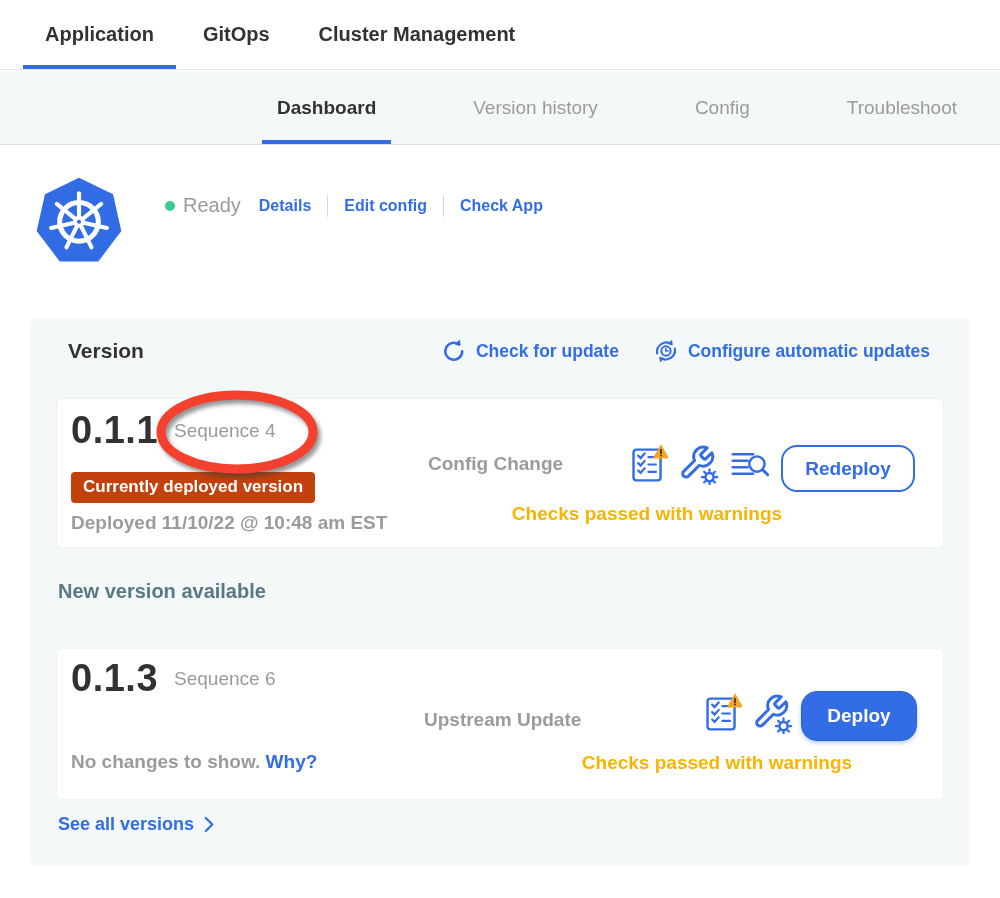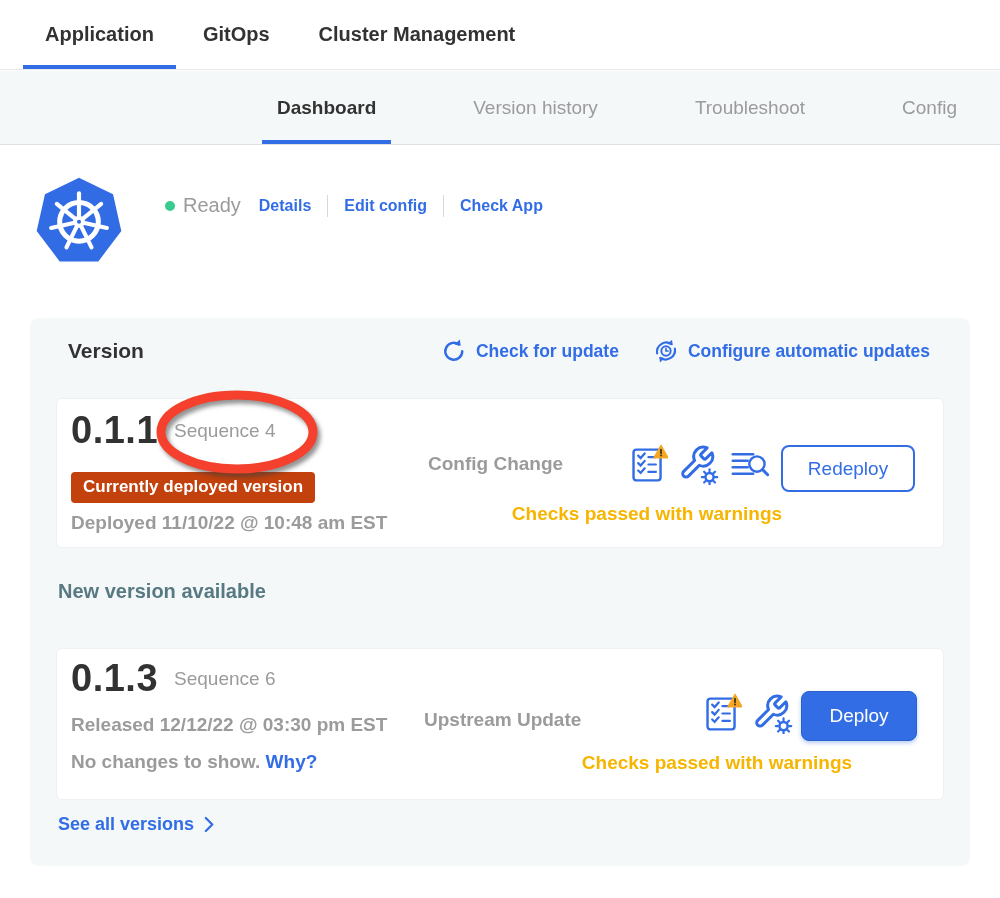--- a/index.html
+++ b/index.html
@@ -53,21 +53,21 @@
   .ver-number { font-size:38px; font-weight:700; color:#323232; letter-spacing:0.5px; }
   .ver-seq { font-size:19px; font-weight:500; color:#9b9b9b; margin-left:16px; }
   .deploy-badge { position:absolute; left:14px; top:73px; background:#c2410c; color:#fff;
                   font-size:17px; font-weight:700; padding:5px 12px 6px; border-radius:4px; }
   .muted-line { position:absolute; left:14px; font-size:19px; font-weight:600; color:#9b9b9b; }
   .source-label { position:absolute; font-size:19px; font-weight:700; color:#9b9b9b; }
   .icon-group { position:absolute; display:flex; align-items:center; gap:10px; }
   .check-icon-link { display:inline-flex; cursor:pointer; }
   .checks-status { position:absolute; font-size:19px; font-weight:700; color:#f7b500;
                    width:400px; text-align:center; }
-  .btn { position:absolute; font-size:19px; font-weight:400; border-radius:8px; cursor:pointer;
+  .btn { position:absolute; font-size:19px; font-weight:700; border-radius:16px; cursor:pointer;
          display:flex; align-items:center; justify-content:center;
          font-family:"Liberation Sans","DejaVu Sans",sans-serif; }
   .btn-outline { left:724px; top:46px; width:134px; height:47px; background:#fff;
                  border:2px solid #326de6; color:#326de6; }
   .btn-solid { left:744px; top:42px; width:116px; height:50px; background:#326de6;
                border:1px solid #2c60cc; color:#fff; box-shadow:0 2px 4px rgba(50,109,230,0.35); }
 
   .new-version-heading { position:absolute; left:28px; top:262px; font-size:20px; font-weight:700;
                          color:#577981; }
   .see-all { position:absolute; left:28px; top:496px; display:flex; align-items:center; gap:9px;
@@ -85,22 +85,22 @@
 
   <nav class="topnav">
     <div class="topnav-item active">Application</div>
     <div class="topnav-item">GitOps</div>
     <div class="topnav-item">Cluster Management</div>
   </nav>
 
   <nav class="subnav">
     <div class="subnav-item active">Dashboard</div>
     <div class="subnav-item">Version history</div>
+    <div class="subnav-item">Config</div>
     <div class="subnav-item">Troubleshoot</div>
-    <div class="subnav-item">Config</div>
   </nav>
 
   <header class="app-header">
     <div class="app-logo">
       <svg viewBox="0 0 100 100" width="92" height="100">
         <polygon points="50,4 87,22 96,62 71,95 29,95 4,62 13,22" fill="#326ce5"></polygon>
         <g stroke="#fff" stroke-width="4.5" stroke-linecap="round">
           <line x1="50" y1="52" x2="50" y2="21"></line>
           <line x1="50" y1="52" x2="74.1" y2="32.5"></line>
           <line x1="50" y1="52" x2="80.3" y2="58.6"></line>
@@ -218,21 +218,20 @@
       <span class="checks-status" style="left:390px; top:104px;">Checks passed with warnings</span>
     </div>
 
     <h2 class="new-version-heading">New version available</h2>
 
     <div class="ver-row row-new">
       <div class="ver-line" style="top:8px;">
         <span class="ver-number">0.1.3</span>
         <span class="ver-seq">Sequence 6</span>
       </div>
-      <span class="muted-line" style="top:65px;">Released 12/12/22 @ 03:30 pm EST</span>
       <span class="muted-line" style="top:102px;">
         <span>No changes to show.</span>
         <a class="why-link">Why?</a>
       </span>
 
       <span class="source-label" style="left:367px; top:60px;">Upstream Update</span>
 
       <div class="icon-group" style="left:644px; top:44px;">
         <span class="check-icon-link">
           <svg viewBox="0 0 44 44" width="41" height="41">

